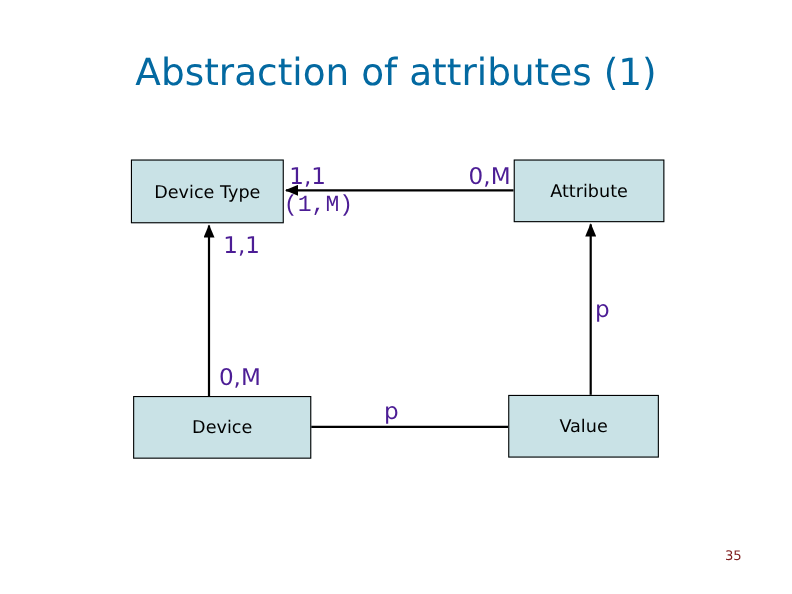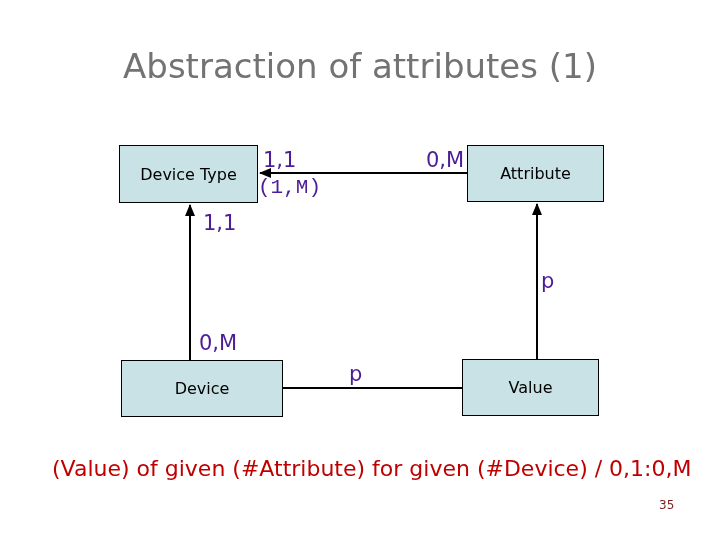--- a/index.html
+++ b/index.html
@@ -14,21 +14,21 @@
     background: #ffffff;
     overflow: hidden;
   }
   .title {
     position: absolute;
     left: 0;
     top: 46px;
     width: 720px;
     text-align: center;
     font-size: 34px;
-    color: #737373;
+    color: #0369a1;
     letter-spacing: 0px;
     white-space: nowrap;
   }
   .connector-layer {
     position: absolute;
     left: 0; top: 0;
     width: 720px; height: 540px;
     pointer-events: none;
   }
   .entity {
@@ -110,17 +110,16 @@
   </div>
 
   <div class="edge-label lbl-top-11">1,1</div>
   <div class="edge-label lbl-top-1m">(1,M)</div>
   <div class="edge-label lbl-top-0m">0,M</div>
   <div class="edge-label lbl-left-11">1,1</div>
   <div class="edge-label lbl-left-0m">0,M</div>
   <div class="edge-label lbl-right-p">p</div>
   <div class="edge-label lbl-bottom-p">p</div>
 
-  <div class="formula">(Value) of given (#Attribute) for given (#Device) / 0,1:0,M</div>
 
   <div class="page-number">35</div>
 
 </div>
 
 </body></html>

